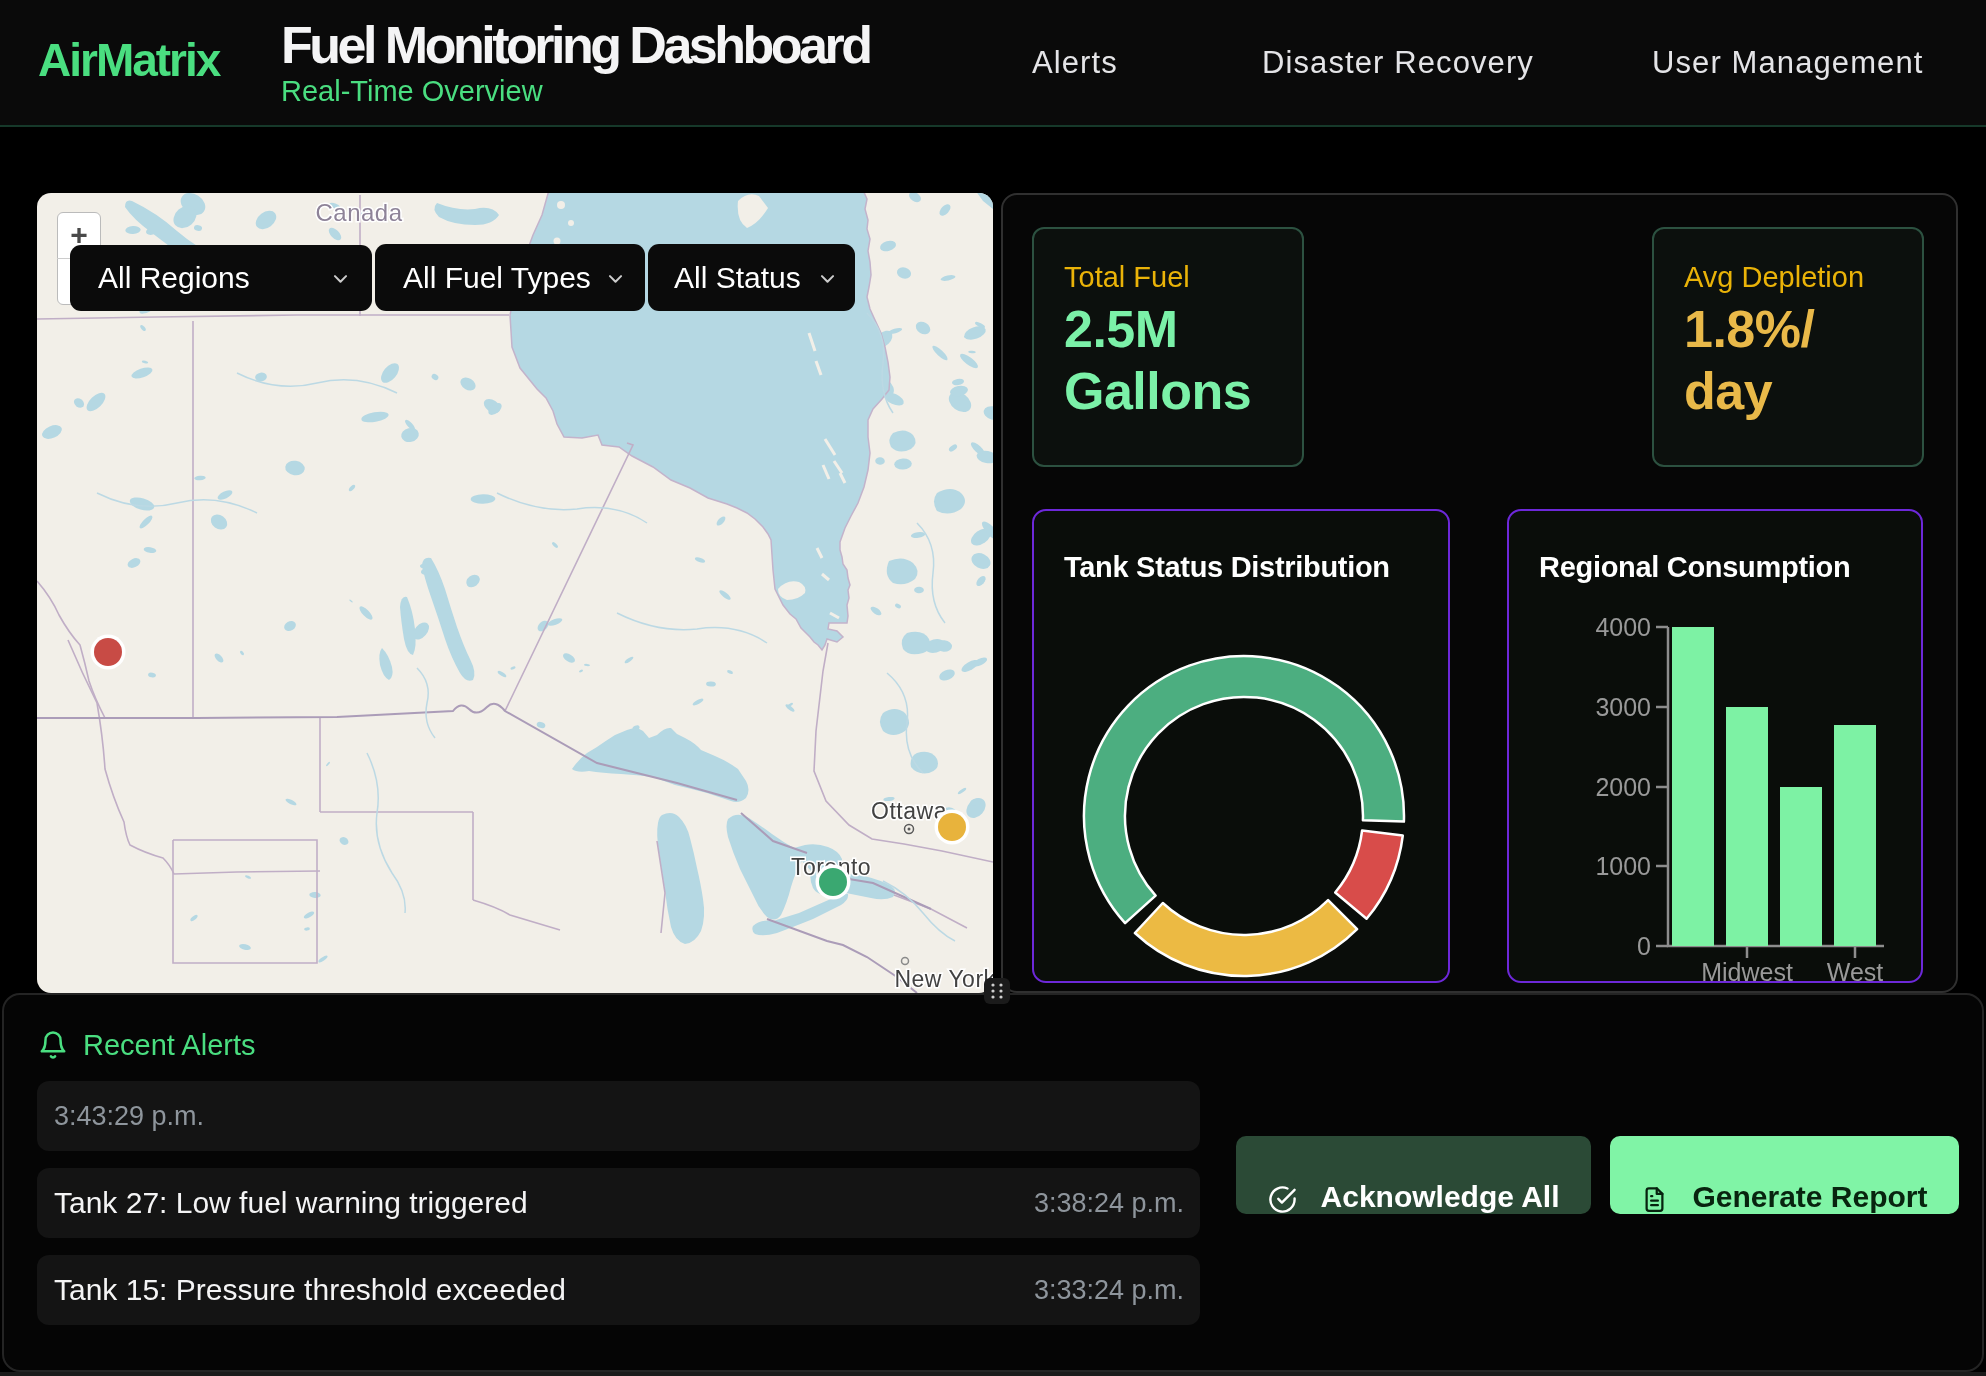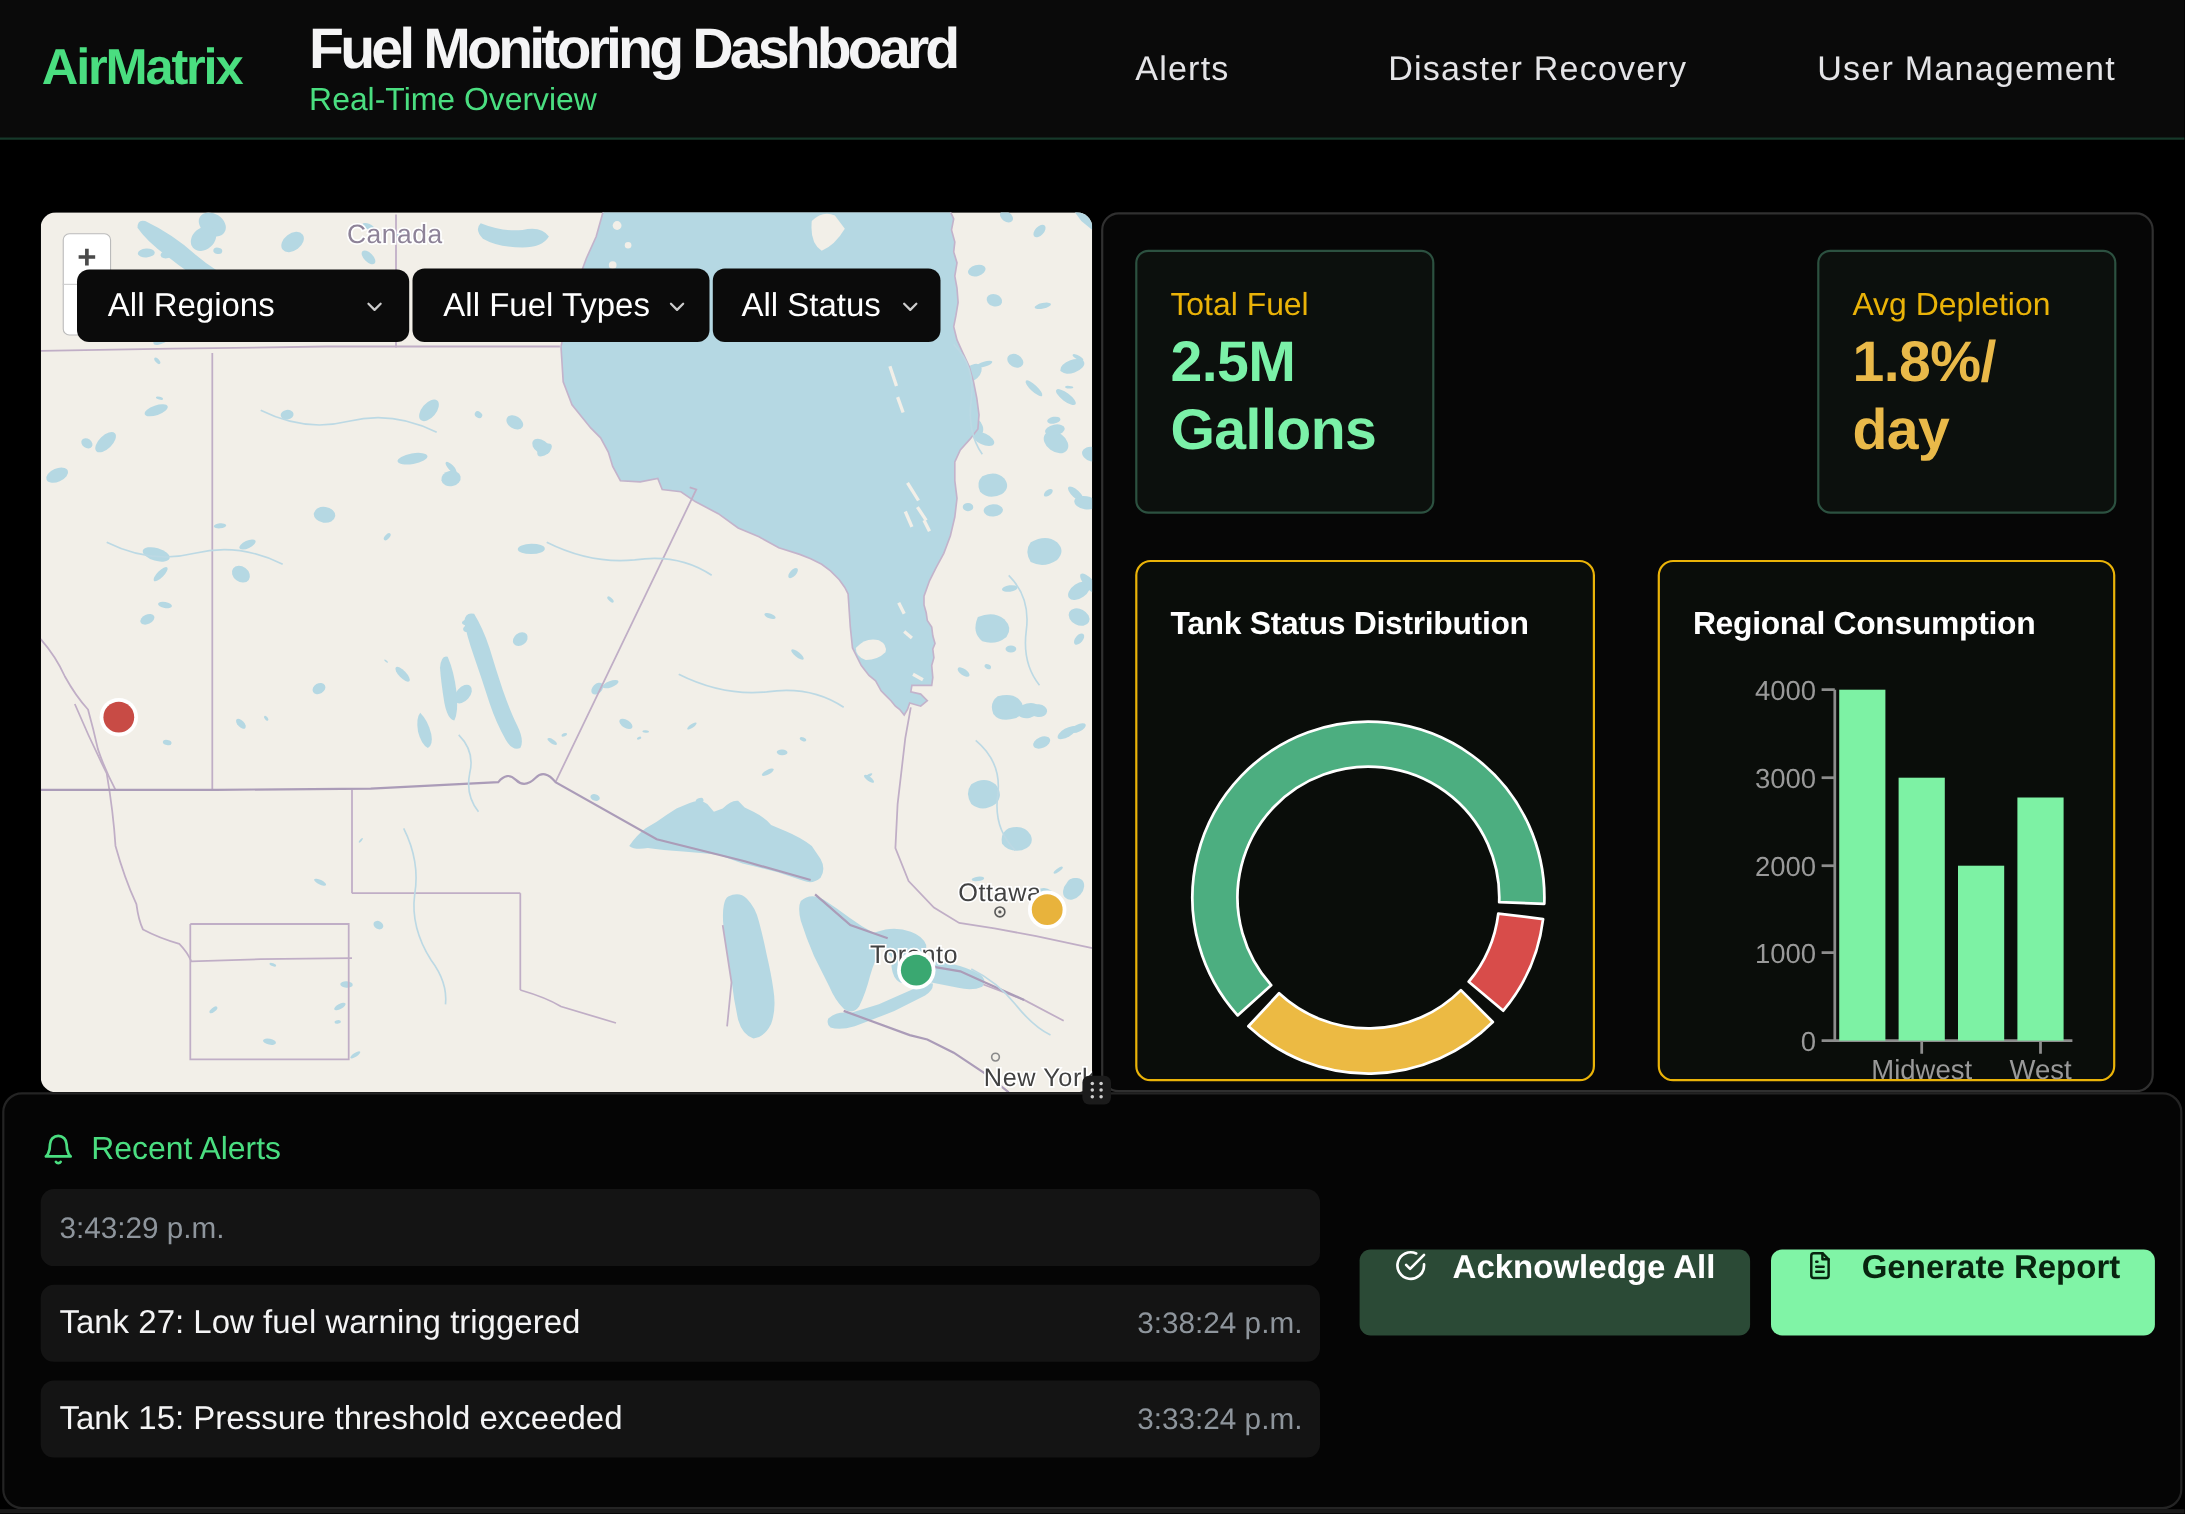--- a/index.html
+++ b/index.html
@@ -379,17 +379,17 @@
           <path d="M9 9h1"></path>
 </svg>
       </span>Generate Report</div>
 
 <div class="abs" style="left:0;top:1372px;width:1986px;height:4px;background:#1a1a1a"></div>
 </div>
 <style>
 .card{background:#0c100d;border:2px solid #2c5140;border-radius:12px;padding:32px 30px}
 .lbl{font-size:29px;color:#eab308;margin-bottom:4px}
 .val{font-size:52px;font-weight:bold;line-height:62px;width:195px;letter-spacing:-0.5px}
-.chartcard{background:#0a0d0a;border:2px solid #eab308;border-radius:14px}
+.chartcard{background:#0a0d0a;border:2px solid #6d28d9;border-radius:14px}
 .ctitle{position:absolute;left:30px;top:40px;font-size:29px;font-weight:bold;color:#fff;letter-spacing:-0.3px}
 .alert{left:37px;width:1163px;height:70px;background:#141414;border-radius:12px;color:#f4f4f5;font-size:30px;display:flex;align-items:center;justify-content:space-between;padding:0 16px 0 17px}
 .tm{color:#8e959c;font-size:27px}
-.btn{height:78px;border-radius:10px;font-size:30px;font-weight:bold;display:flex;align-items:flex-start;justify-content:center}
+.btn{height:78px;border-radius:10px;font-size:30px;font-weight:bold;display:flex;align-items:flex-end;justify-content:center}
 </style>
 </body></html>

